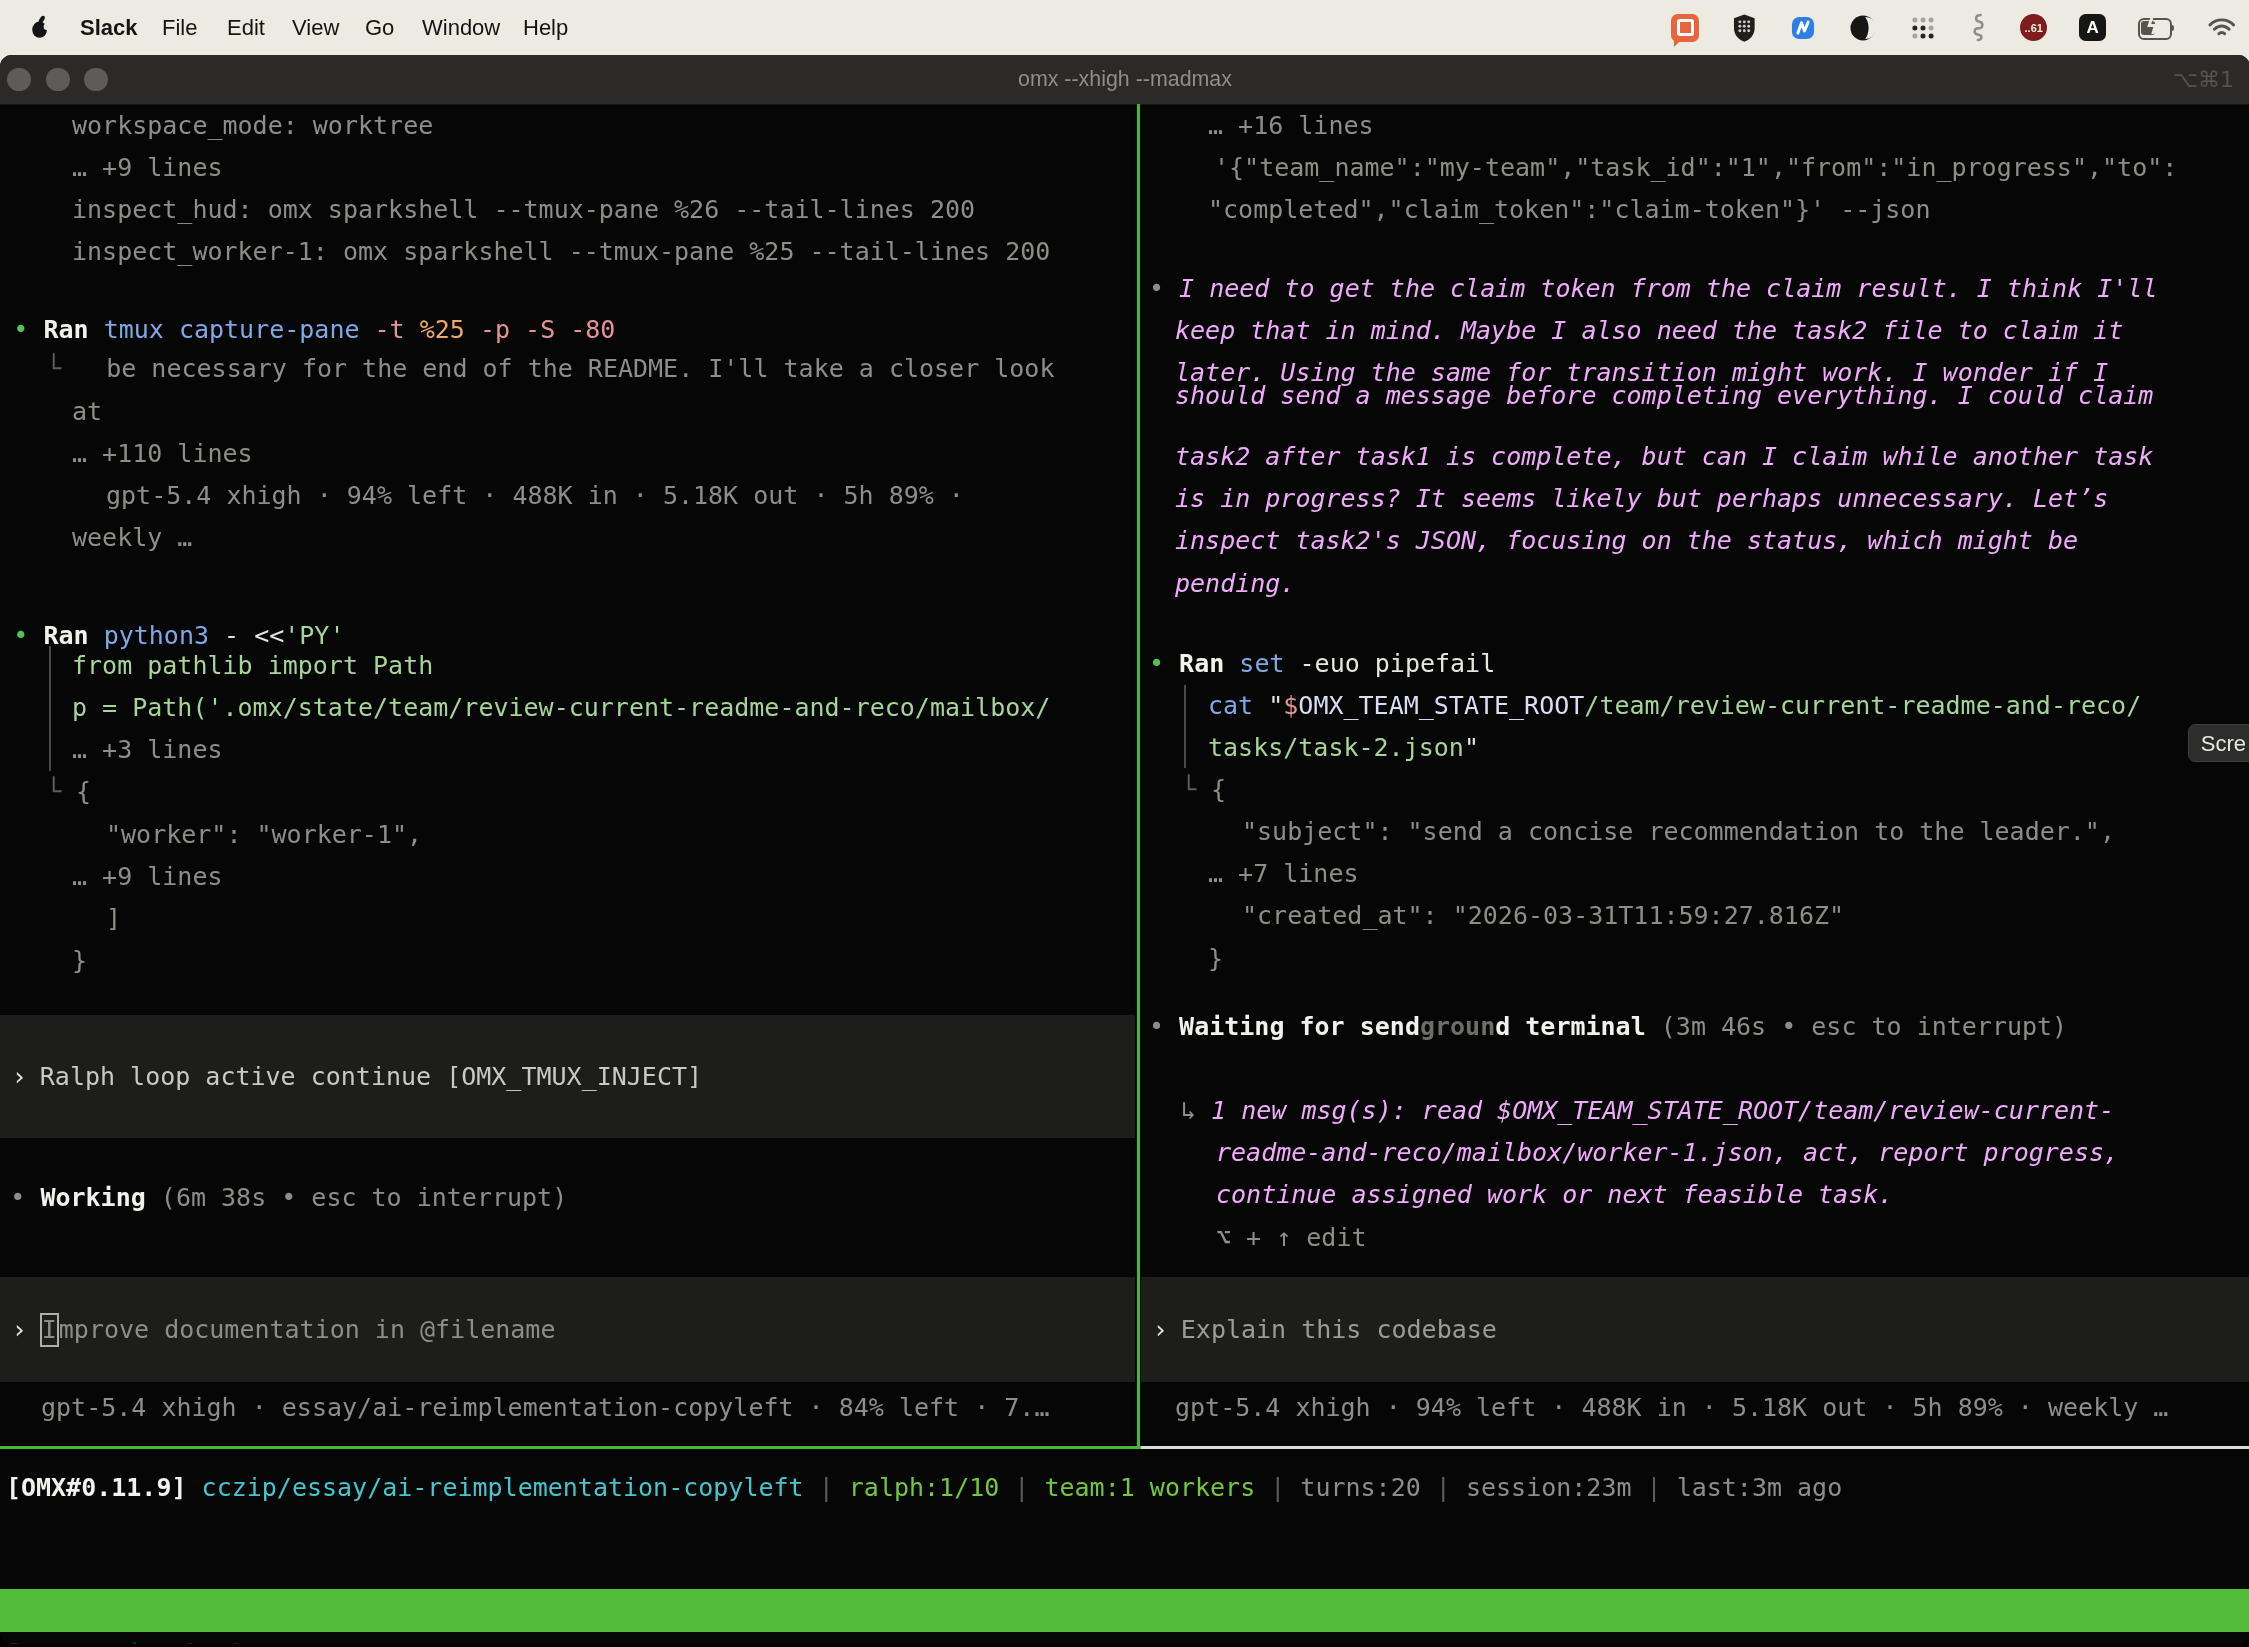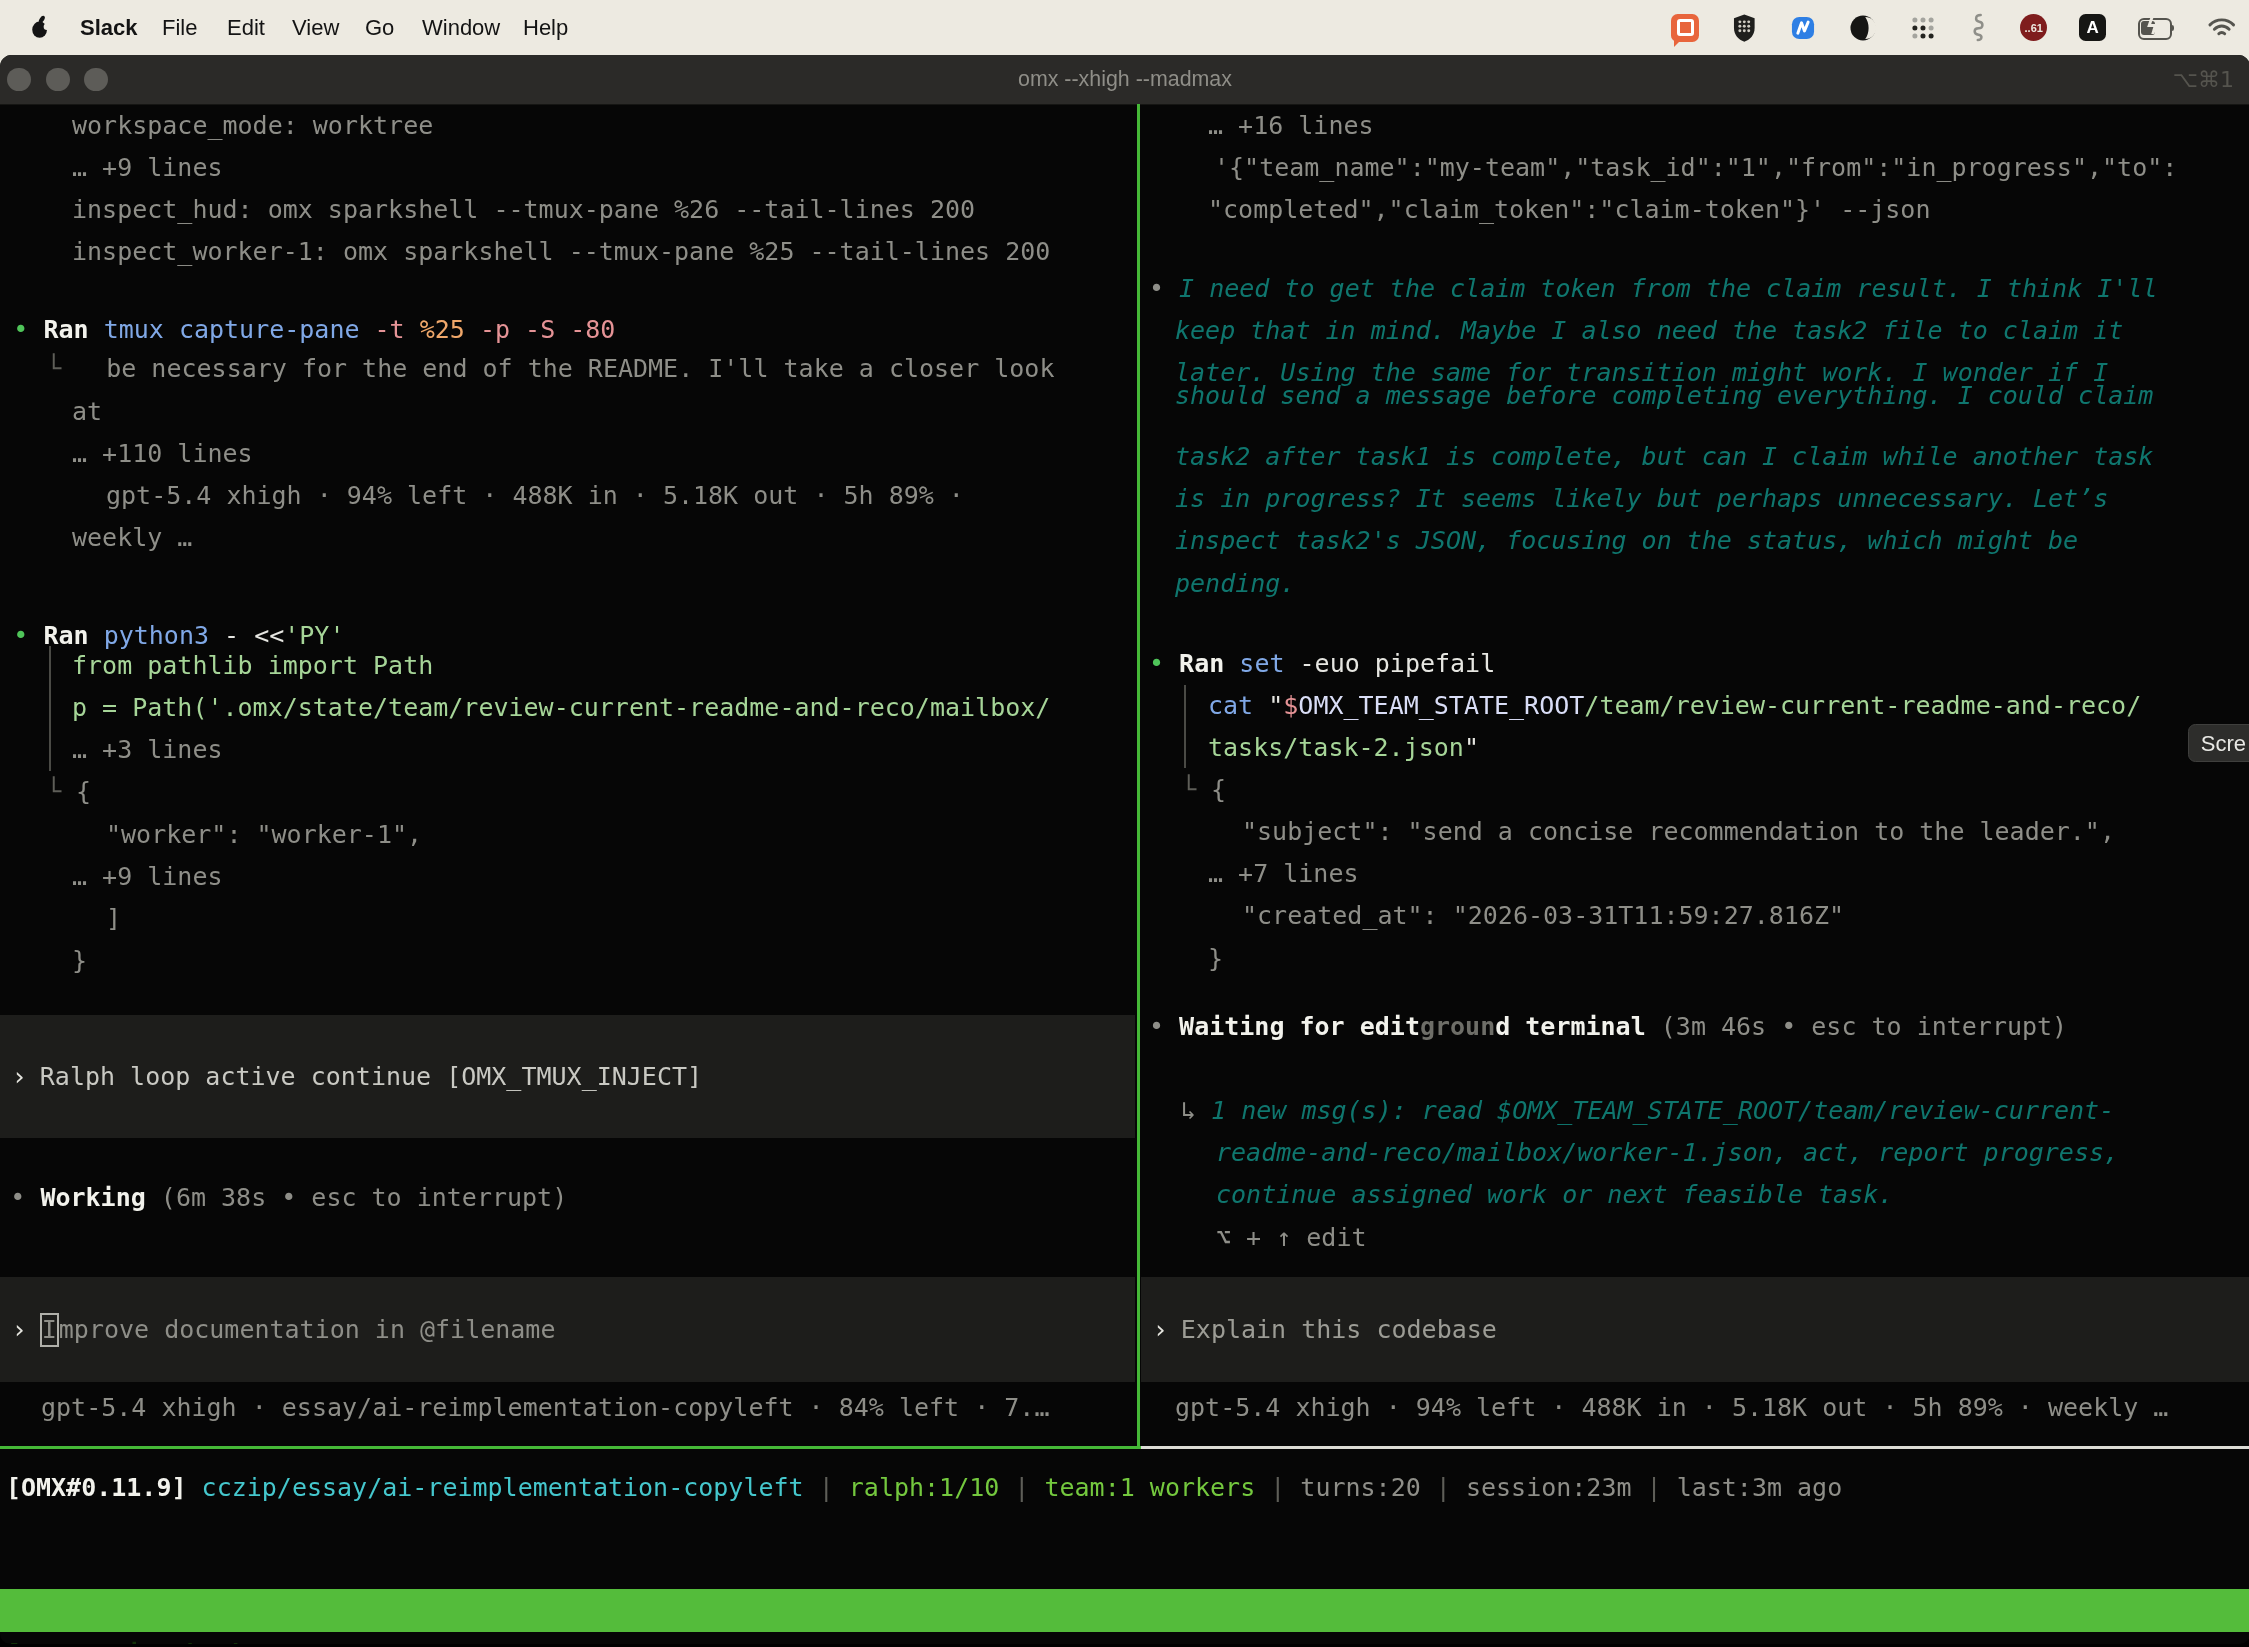--- a/index.html
+++ b/index.html
@@ -18,21 +18,21 @@
           border-radius:11.8px 11.8px 10.3px 10.3px;overflow:hidden;}
   .titlebar{position:absolute;left:0;top:0;width:100%;height:49px;background:#2B2A28;border-bottom:1.5px solid #151513;}
   .tl-btn{position:absolute;top:12.5px;width:23.6px;height:23.6px;border-radius:50%;background:#5D5C58;}
   .win-title{position:absolute;left:0;top:0;width:100%;height:49px;line-height:49px;text-align:center;
              color:#8F8E88;font-size:21.4px;font-family:"Liberation Sans",sans-serif;}
   .win-shortcut{position:absolute;right:16px;top:0;height:49px;line-height:49px;color:#55544E;
                 font-size:22px;font-family:"DejaVu Sans",sans-serif;}
   
   .term-line{position:absolute;height:34px;line-height:34px;font-size:25px;white-space:pre;color:#8E8E88;}
   .c-g{color:#8E8E88;}
-  .c-git{color:#0f766e;font-style:italic;margin-top:30px;}
+  .c-git{color:#f0abfc;font-style:italic;margin-top:30px;}
   .c-w{color:#E6E6E1;}
   .c-wb{color:#F2F2EC;font-weight:bold;}
   .c-dim{color:#5E5E58;}
   .c-dimb{color:#6E6E68;font-weight:bold;}
   .c-bu{color:#4FC459;}
   .c-gr{color:#A6D598;}
   .c-bl{color:#80A8E6;}
   .c-pk{color:#E59396;}
   .c-or{color:#EFA76A;}
   .c-lav{color:#D9DDF6;}
@@ -208,21 +208,21 @@
         <div class="term-line" style="left: 1175px; top: 512px;"><span class="c-git">pending.</span></div>
         <div class="term-line" style="left: 1149px; top: 592px;"><span class="c-bu">• </span><span class="c-wb">Ran </span><span class="c-bl">set </span><span class="c-w">-euo pipefail</span></div>
         <div class="term-line" style="left: 1208px; top: 634px;"><span class="c-bl">cat </span><span class="c-w">"</span><span class="c-pk">$</span><span class="c-lav">OMX_TEAM_STATE_ROOT</span><span class="c-gr">/team/review-current-readme-and-reco/</span></div>
         <div class="term-line" style="left: 1208px; top: 676px;"><span class="c-gr">tasks/task-2.json</span><span class="c-w">"</span></div>
         <div class="vguide" style="left: 1184px; top: 630px; height: 83px;"></div>
         <div class="term-line" style="left: 1181px; top: 718px;"><span class="c-dim">└ </span><span class="c-g">{</span></div>
         <div class="term-line" style="left: 1242px; top: 760px;"><span class="c-g">"subject": "send a concise recommendation to the leader.",</span></div>
         <div class="term-line" style="left: 1208px; top: 802px;"><span class="c-g">… +7 lines</span></div>
         <div class="term-line" style="left: 1242px; top: 844px;"><span class="c-g">"created_at": "2026-03-31T11:59:27.816Z"</span></div>
         <div class="term-line" style="left: 1208px; top: 887px;"><span class="c-g">}</span></div>
-        <div class="term-line" style="left: 1149px; top: 955px;"><span class="c-g">• </span><span class="c-wb">Waiting for edit</span><span class="c-dimb">groun</span><span class="c-wb">d terminal </span><span class="c-g">(3m 46s • esc to interrupt)</span></div>
+        <div class="term-line" style="left: 1149px; top: 955px;"><span class="c-g">• </span><span class="c-wb">Waiting for send</span><span class="c-dimb">groun</span><span class="c-wb">d terminal </span><span class="c-g">(3m 46s • esc to interrupt)</span></div>
         <div class="term-line" style="left: 1181px; top: 1039px;"><span class="c-g">↳ </span><span class="c-git">1 new msg(s): read $OMX_TEAM_STATE_ROOT/team/review-current-</span></div>
         <div class="term-line" style="left: 1216px; top: 1081px;"><span class="c-git">readme-and-reco/mailbox/worker-1.json, act, report progress,</span></div>
         <div class="term-line" style="left: 1216px; top: 1123px;"><span class="c-git">continue assigned work or next feasible task.</span></div>
         <div class="term-line" style="left: 1216px; top: 1166px;"><span class="c-g">⌥ + ↑ edit</span></div>
         <div class="banner" style="left: 1141px; top: 1222px; width: 1109px; height: 105px;"><span class="prompt">›</span><span class="b-mid">Explain this codebase</span></div>
         <div class="term-line" style="left: 1175px; top: 1336px;"><span class="c-g">gpt-5.4 xhigh · 94% left · 488K in · 5.18K out · 5h 89% · weekly …</span></div>
       </div>
     <div id="omx-line-holder">
         <div class="term-line" style="left: 5.9px; top: 1416px;"><span class="c-wb">[OMX#0.11.9]</span><span class="c-g"> </span><span class="c-cy">cczip/essay/ai-reimplementation-copyleft</span><span class="c-dim"> | </span><span class="c-sg">ralph:1/10</span><span class="c-dim"> | </span><span class="c-sg">team:1 workers</span><span class="c-dim"> | </span><span class="c-g">turns:20</span><span class="c-dim"> | </span><span class="c-g">session:23m</span><span class="c-dim"> | </span><span class="c-g">last:3m ago</span></div>
       </div>

